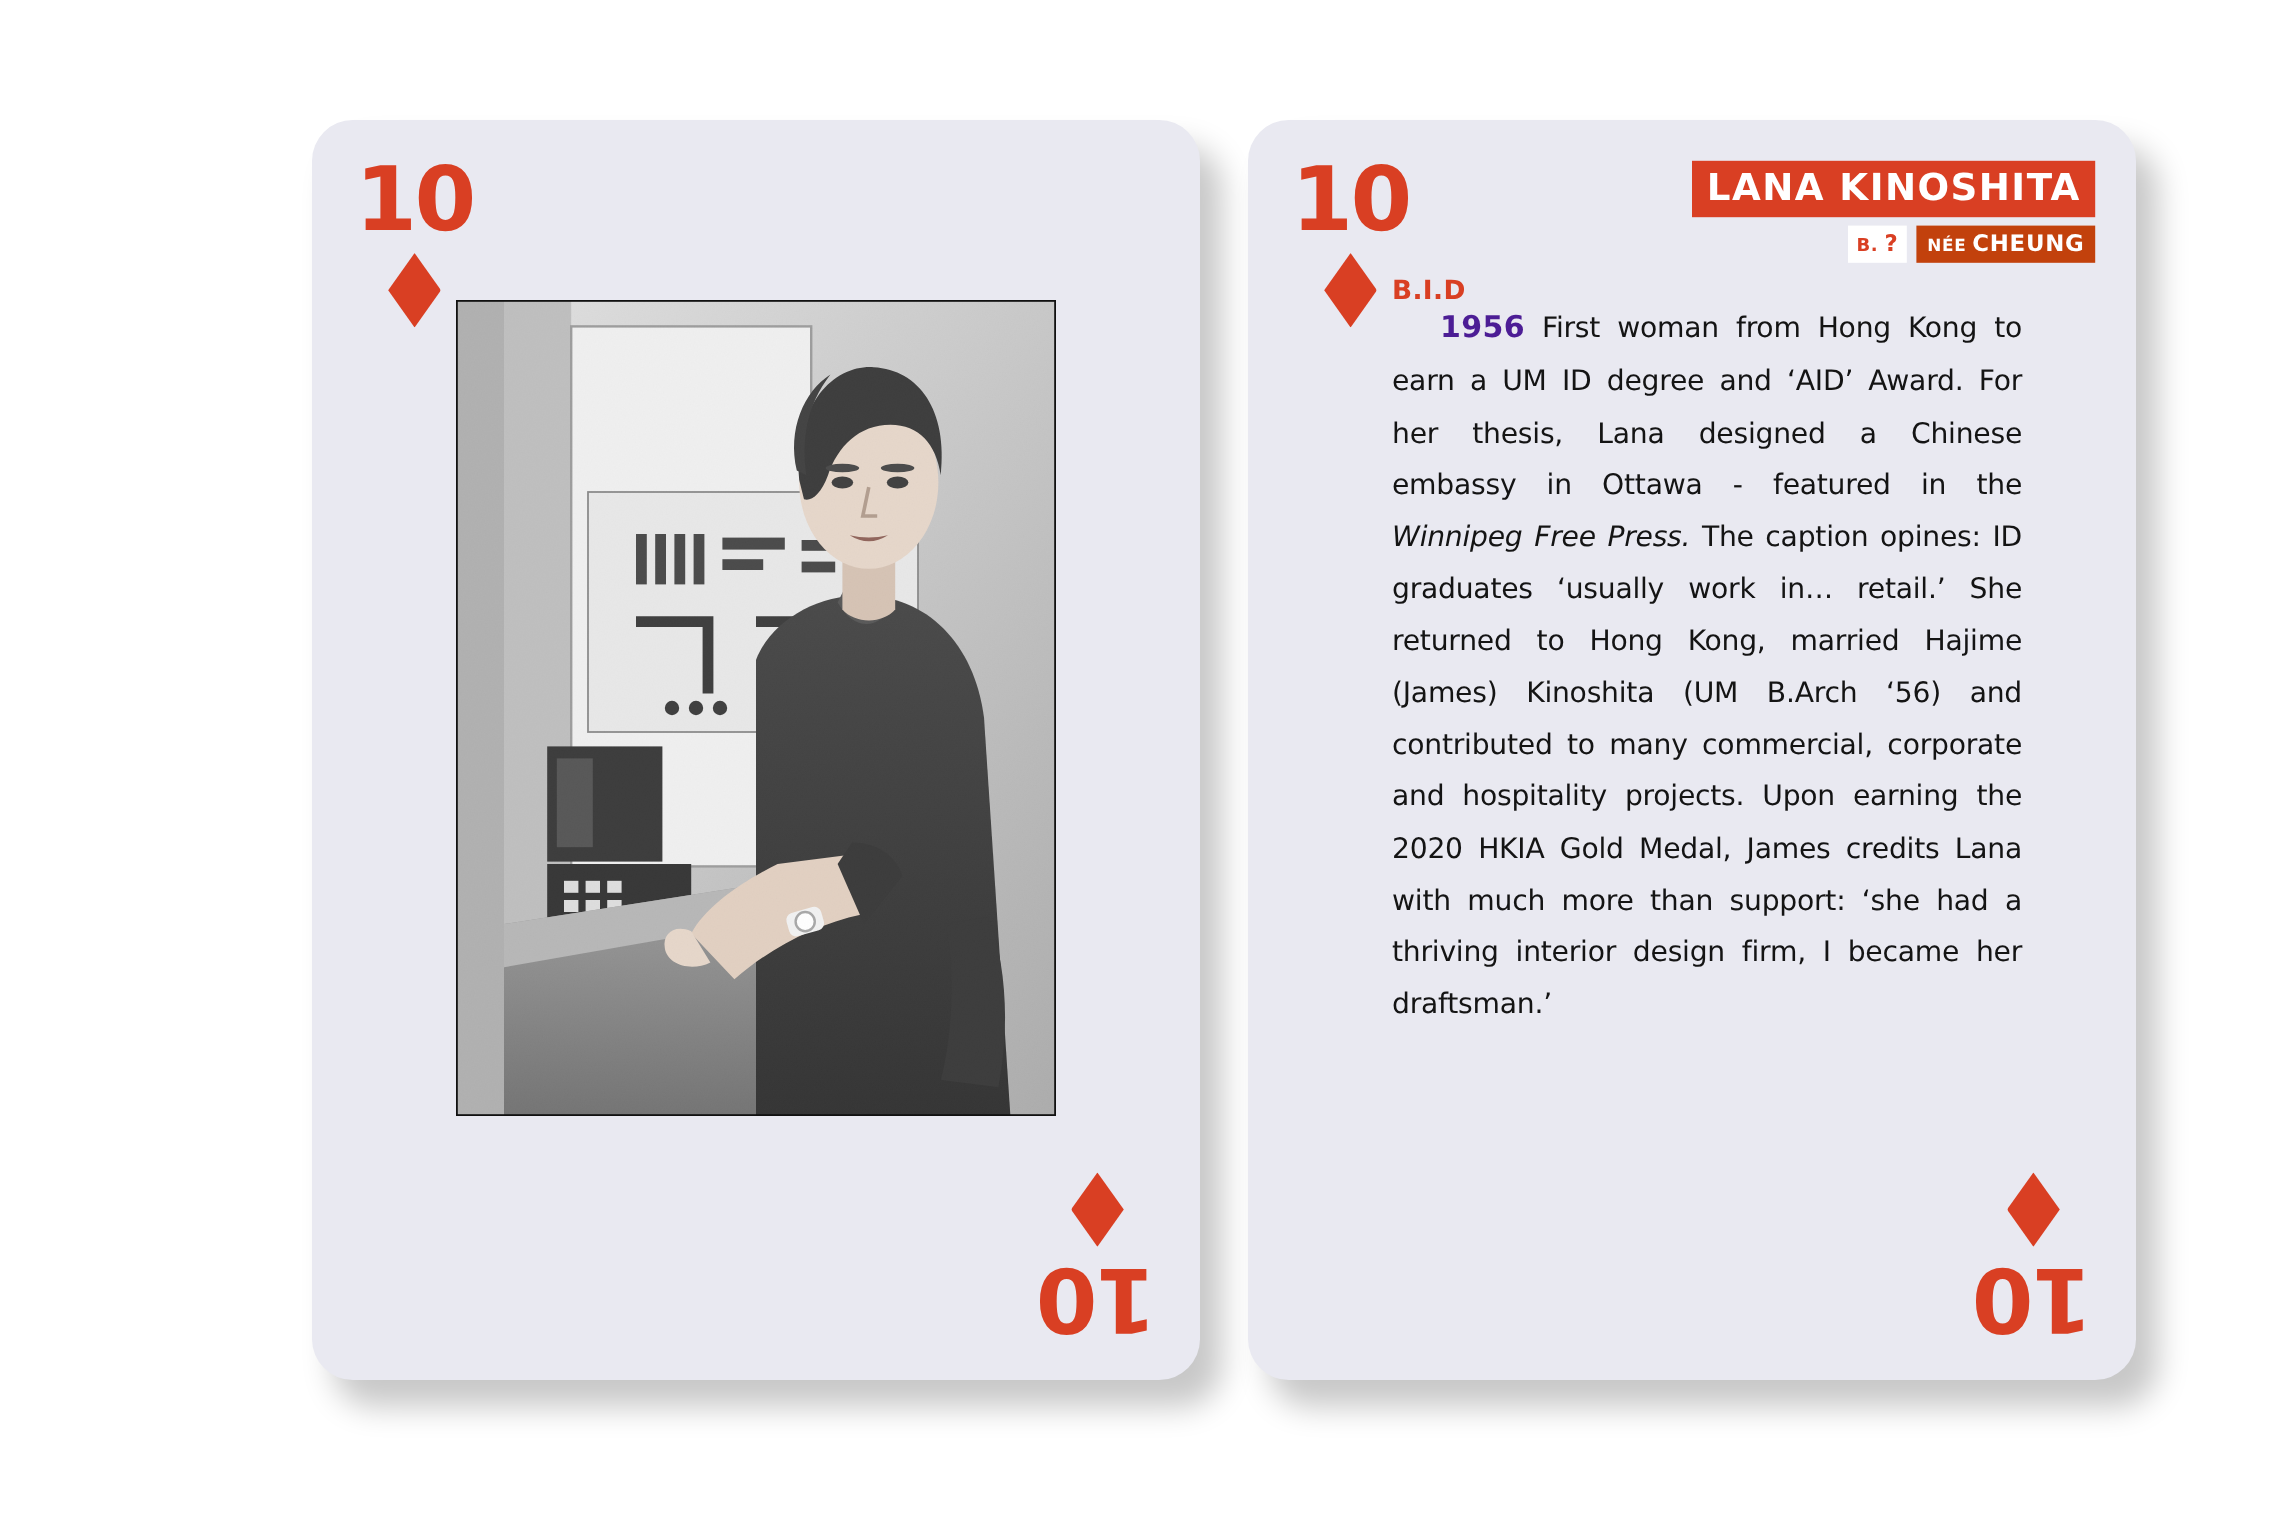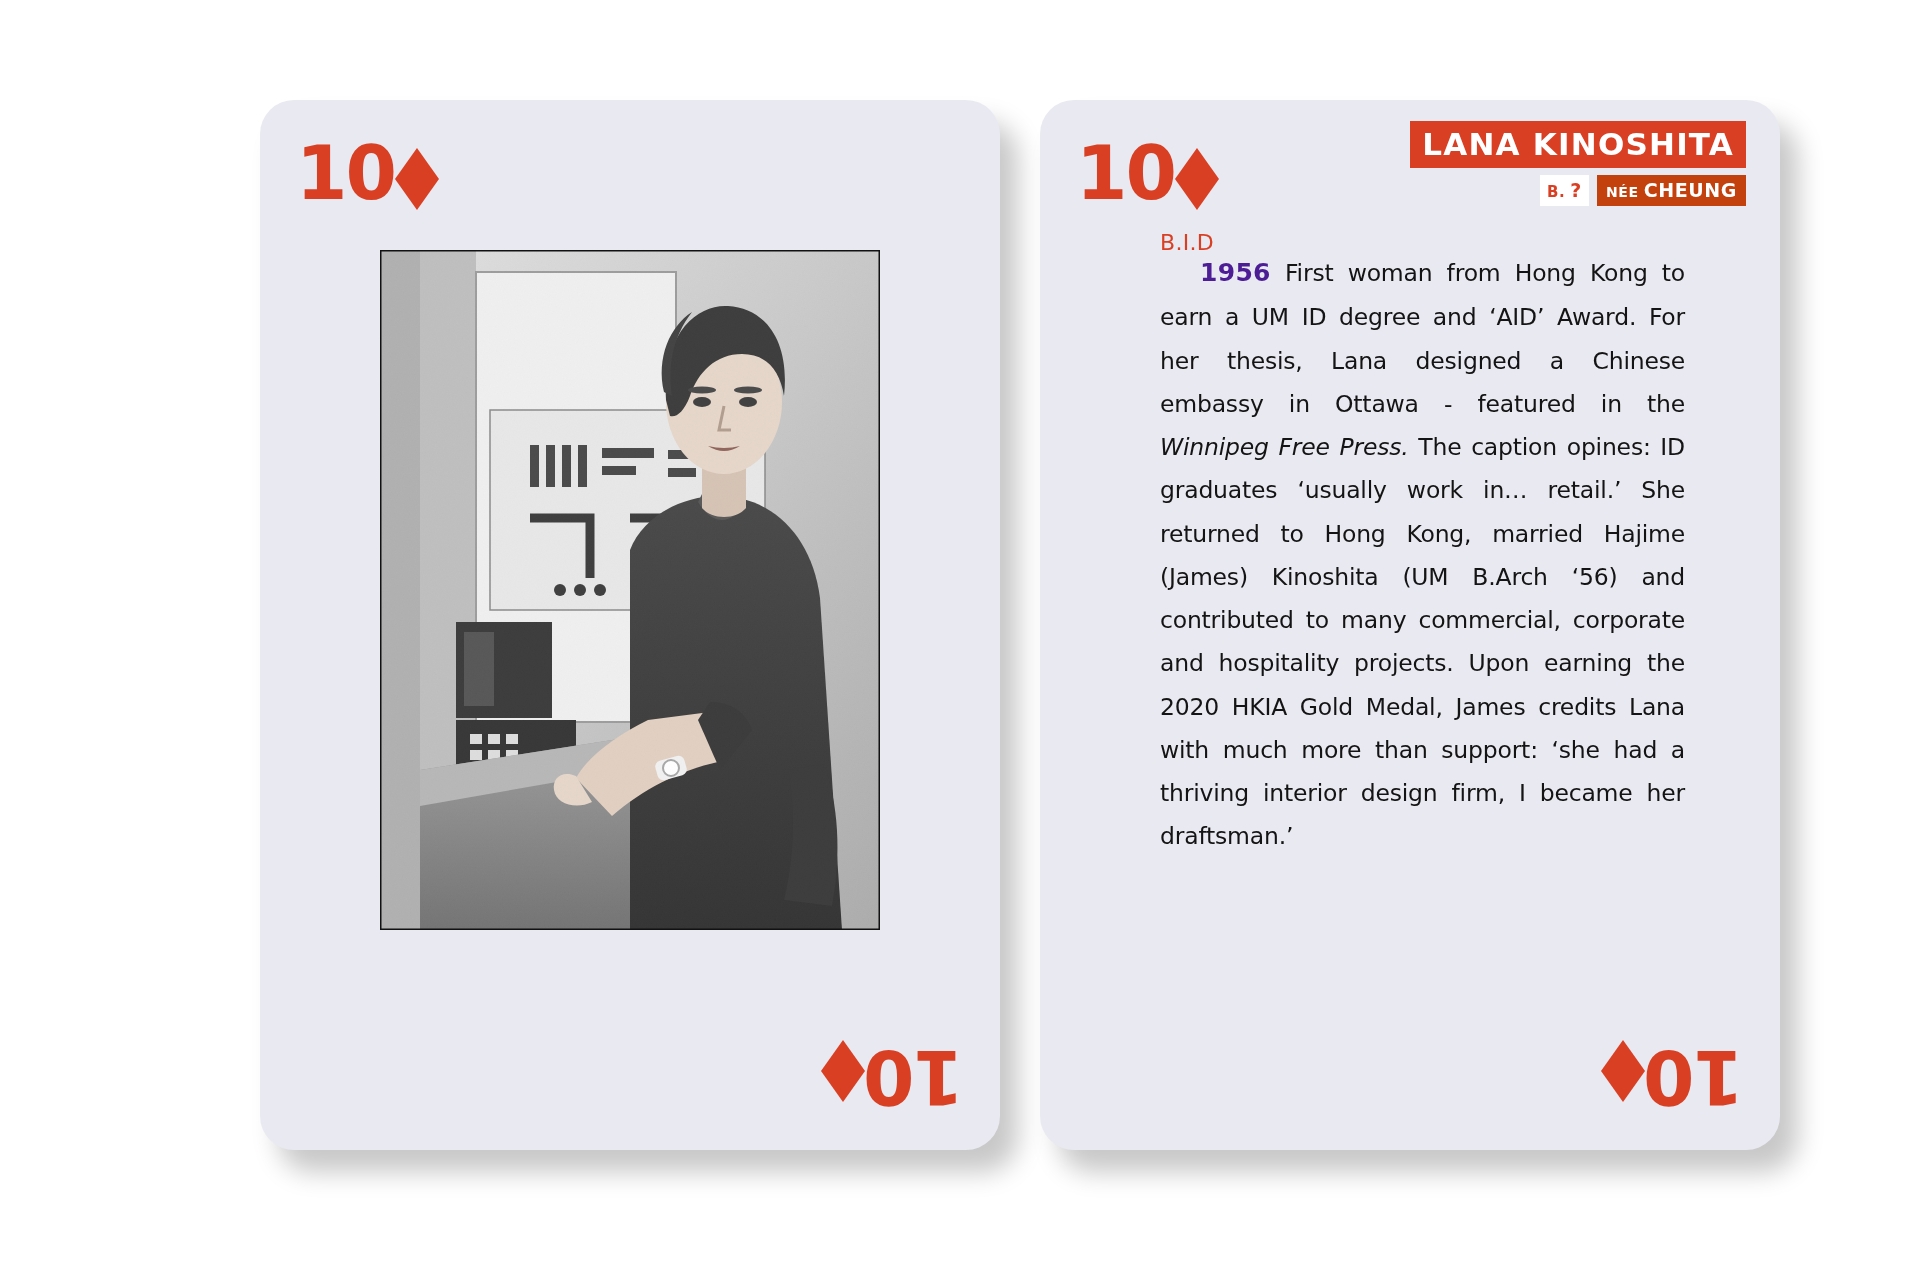--- a/index.html
+++ b/index.html
@@ -29,21 +29,21 @@
   }
   #card-back {
     left: 1040px; top: 100px;
     width: 740px; height: 1050px;
   }
 
   
   .corner {
     position: absolute;
     display: flex;
-    flex-direction: row;
+    flex-direction: column;
     align-items: center;
     color: #d93f23;
     line-height: 0.85;
   }
   .corner .rank {
     font-family: "DejaVu Sans", sans-serif;
     font-weight: 700;
     font-size: 74px;
     letter-spacing: -2px;
   }
@@ -62,21 +62,21 @@
     left: 120px; top: 150px;
     width: 500px; height: 680px;
     background: #111;
     overflow: hidden;
   }
   .photo-frame svg { display: block; width: 100%; height: 100%; }
 
   
   .name-block {
     position: absolute;
-    right: 34px; top: 21px;
+    right: 34px; top: 34px;
     text-align: right;
   }
   .name-bar {
     display: inline-block;
     background: #d93f23;
     color: #ffffff;
     font-family: "DejaVu Sans", sans-serif;
     font-weight: 700;
     font-size: 31px;
     letter-spacing: 1.2px;
@@ -120,21 +120,21 @@
     font-size: 23.5px;
     line-height: 1.84;
     color: #141414;
     text-align: justify;
     text-justify: inter-word;
     letter-spacing: -0.2px;
   }
   .degree {
     color: #d93f23;
     font-family: "DejaVu Sans", sans-serif;
-    font-weight: 400;
+    font-weight: 700;
     font-size: 22px;
     letter-spacing: 0.3px;
     line-height: 1.2;
     display: block;
   }
   .year {
     color: #4c1d95;
     font-family: "DejaVu Sans", sans-serif;
     font-weight: 700;
     font-size: 25px;

